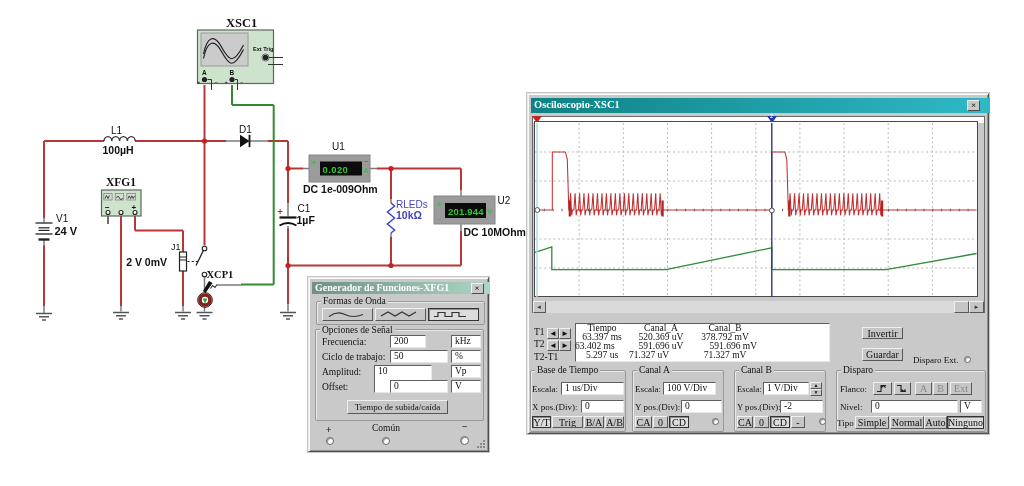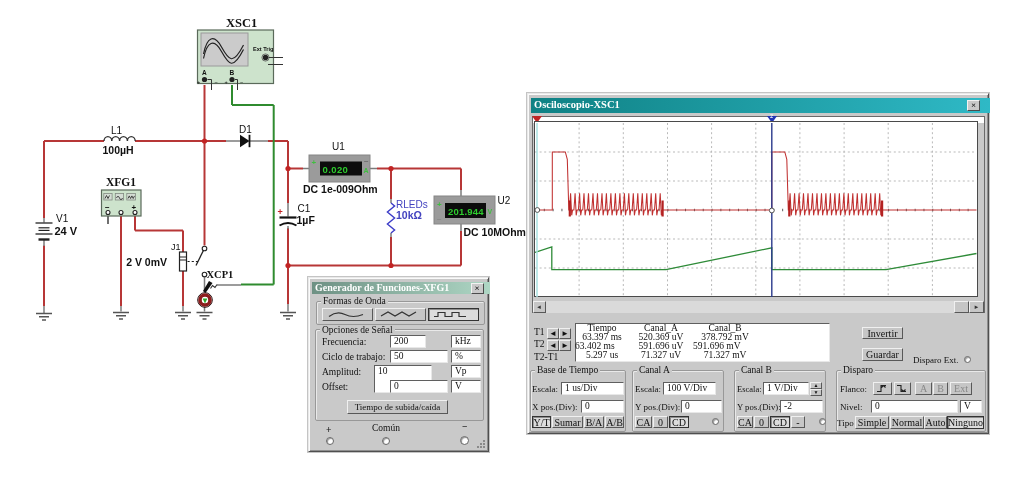--- a/index.html
+++ b/index.html
@@ -296,42 +296,42 @@
   <circle cx="236.8" cy="87.5" r="2.4" fill="#fff" stroke="#555" stroke-width="1"></circle>
  </svg>
  <div class="abs" style="left:4.5px;top:206.5px;width:451.5px;height:12px;background:#dadada"></div>
  <div class="btn" style="left:4.5px;top:206.5px;width:13px;height:12px;font-size:6px;line-height:11px;color:#333">◄</div>
  <div class="btn" style="left:426px;top:206.5px;width:15px;height:12px"></div>
  <div class="btn" style="left:441px;top:206.5px;width:15px;height:12px;font-size:6px;line-height:11px;color:#333">►</div>
  <div class="inp" style="left:47px;top:229px;width:255px;height:39px;padding:0"></div>
  <div class="abs" style="left:47px;top:228.5px;width:255px;font-size:9.5px;color:#111">
   <div style="position:absolute;left:0;top:0;width:255px"><span style="display:inline-block;width:54px;text-align:center">Tiempo</span><span style="display:inline-block;width:64px;text-align:center">Canal_A</span><span style="display:inline-block;width:64px;text-align:center">Canal_B</span></div>
   <div style="position:absolute;left:0;top:9px;width:255px"><span style="display:inline-block;width:54px;text-align:center">63.397 ms</span><span style="display:inline-block;width:64px;text-align:center">520.369 uV</span><span style="display:inline-block;width:64px;text-align:center">378.792 mV</span></div>
-  <div style="position:absolute;left:0;top:18px;width:255px"><span style="display:inline-block;width:54px;">63.402 ms</span><span style="display:inline-block;width:64px;text-align:center">591.696 uV</span><span style="display:inline-block;width:64px;text-align:left">591.696 mV</span></div>
-  <div style="position:absolute;left:0;top:27px;width:255px"><span style="display:inline-block;width:54px;text-align:center">5.297 us</span><span style="display:inline-block;width:64px;text-align:center">71.327 uV</span><span style="display:inline-block;width:64px;text-align:center">71.327 mV</span></div>
+  <div style="position:absolute;left:0;top:18px;width:255px"><span style="display:inline-block;width:54px;">63.402 ms</span><span style="display:inline-block;width:64px;text-align:center">591.696 uV</span><span style="display:inline-block;width:64px;text-align:right">591.696 mV</span></div>
+  <div style="position:absolute;left:0;top:27px;width:255px"><span style="display:inline-block;width:54px;text-align:center">5.297 us</span><span style="display:inline-block;width:64px;">71.327 uV</span><span style="display:inline-block;width:64px;text-align:center">71.327 mV</span></div>
  </div>
  <div class="lab" style="left:6px;top:233px">T1</div>
  <div class="btn" style="left:19px;top:234px;width:12px;height:11px;font-size:8px;line-height:10px;font-weight:bold">◄</div>
  <div class="btn" style="left:31px;top:234px;width:12px;height:11px;font-size:8px;line-height:10px;font-weight:bold">►</div>
  <div class="lab" style="left:6px;top:245px">T2</div>
  <div class="btn" style="left:19px;top:246px;width:12px;height:11px;font-size:8px;line-height:10px;font-weight:bold">◄</div>
  <div class="btn" style="left:31px;top:246px;width:12px;height:11px;font-size:8px;line-height:10px;font-weight:bold">►</div>
  <div class="lab" style="left:6px;top:258px">T2-T1</div>
  <div class="btn" style="left:334px;top:233px;width:41px;height:12px;line-height:11px">Invertir</div>
  <div class="btn" style="left:334px;top:254px;width:41px;height:13px;line-height:12px">Guardar</div>
  <div class="lab" style="left:385px;top:261px;font-size:9px">Disparo Ext.</div>
  <div class="radio" style="left:436px;top:262px;width:7px;height:7px"></div>
  <div class="grp" style="left:2px;top:276px;width:94px;height:60px"></div>
  <div class="glab" style="left:7px;top:271px">Base de Tiempo</div>
  <div class="lab" style="left:4px;top:290px;font-size:9px">Escala:</div>
  <div class="inp" style="left:33px;top:288px;width:63px;height:13px">1 us/Div</div>
  <div class="lab" style="left:4px;top:308px;font-size:9px">X pos.(Div):</div>
  <div class="inp" style="left:53px;top:306px;width:43px;height:13px">0</div>
  <div class="btn sel" style="left:4px;top:322px;width:19px;height:12px;line-height:11px">Y/T</div>
- <div class="btn" style="left:24px;top:322px;width:31px;height:12px;line-height:11px">Sumar</div>
+ <div class="btn" style="left:24px;top:322px;width:31px;height:12px;line-height:11px">Trig</div>
  <div class="btn" style="left:56px;top:322px;width:20px;height:12px;line-height:11px">B/A</div>
  <div class="btn" style="left:77px;top:322px;width:19px;height:12px;line-height:11px">A/B</div>
  <div class="grp" style="left:104px;top:276px;width:90px;height:60px"></div>
  <div class="glab" style="left:109px;top:271px">Canal A</div>
  <div class="lab" style="left:107px;top:290px;font-size:9px">Escala:</div>
  <div class="inp" style="left:135px;top:288px;width:53px;height:13px">100  V/Div</div>
  <div class="lab" style="left:107px;top:308px;font-size:9px">Y pos.(Div):</div>
  <div class="inp" style="left:153px;top:306px;width:41px;height:13px">0</div>
  <div class="btn" style="left:107px;top:322px;width:17px;height:12px;line-height:11px">CA</div>
  <div class="btn" style="left:125px;top:322px;width:15px;height:12px;line-height:11px">0</div>

